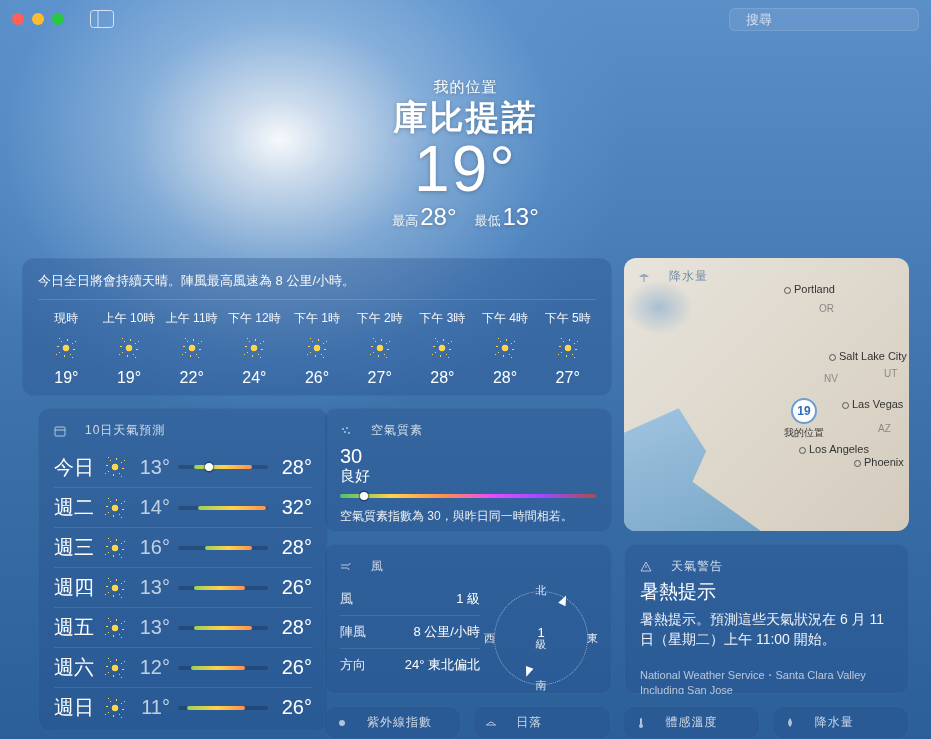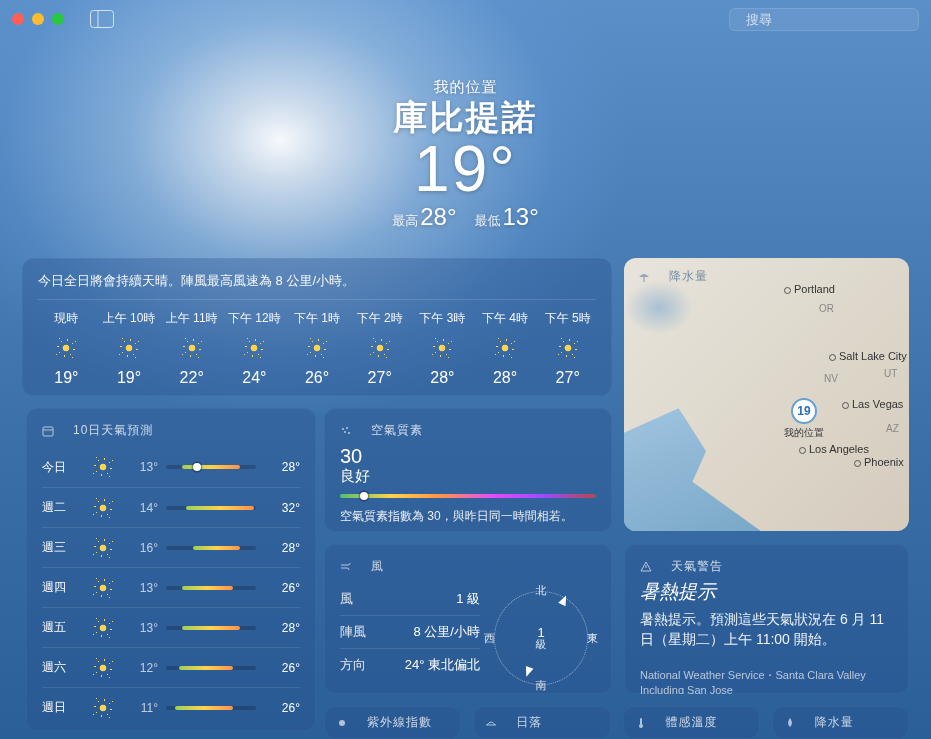--- a/index.html
+++ b/index.html
@@ -42,23 +42,23 @@
 .hcell .ico { width:22px; height:22px; }
 .hcell .v { font-size:16px; font-weight:500; }
 
 .sun-ico { position:relative; width:100%; height:100%; }
 .sun-ico::before { content:""; position:absolute; inset:5px; background:radial-gradient(circle,#ffd34a 40%,transparent 42%); }
 .sun-ico::after { content:""; position:absolute; inset:0; background:
   conic-gradient(from 0deg, transparent 0 10deg,#ffd34a 10deg 12deg,transparent 12deg 55deg,#ffd34a 55deg 57deg,transparent 57deg 100deg,#ffd34a 100deg 102deg,transparent 102deg 145deg,#ffd34a 145deg 147deg,transparent 147deg 190deg,#ffd34a 190deg 192deg,transparent 192deg 235deg,#ffd34a 235deg 237deg,transparent 237deg 280deg,#ffd34a 280deg 282deg,transparent 282deg 325deg,#ffd34a 325deg 327deg,transparent 327deg);
   -webkit-mask:radial-gradient(circle,transparent 45%,#000 46%); mask:radial-gradient(circle,transparent 45%,#000 46%);
 }
 
-.tenday { left:4px; top:150px; width:290px; height:323px; padding-bottom:0;}
+.tenday { left:16px; top:150px; width:290px; height:323px; padding-bottom:0;}
 .tenday-list { margin-top:8px; }
-.drow { display:flex; align-items:center; height:40px; border-top:1px solid rgba(255,255,255,0.1); gap:8px; font-size:12px; }
+.drow { display:flex; align-items:center; height:40px; border-top:1px solid rgba(255,255,255,0.1); gap:8px; font-size:20px; }
 .drow:first-child { border-top:none; }
 .drow .day { width:42px; }
 .drow .dico { width:22px; height:22px; }
 .drow .lo { width:36px; text-align:right; opacity:0.7; }
 .drow .bar { flex:1; height:4px; background:rgba(0,0,0,0.2); border-radius:3px; position:relative; }
 .drow .bar .fill { position:absolute; top:0; bottom:0; border-radius:3px; background:linear-gradient(90deg,#9bd05a,#ffd34a,#ff914a); }
 .drow .bar .dot { position:absolute; top:-2px; width:8px; height:8px; background:#fff; border-radius:50%; box-shadow:0 0 0 1.5px rgba(0,0,0,0.3);}
 .drow .hi { width:36px; text-align:right; }
 
 .aq { left:302px; top:150px; width:288px; height:124px; }
@@ -92,21 +92,21 @@
 .precip-map .ocean { position:absolute; left:0; bottom:0; width:48%; height:45%; background:linear-gradient(160deg,#9fc4e0,#7ba8c8); clip-path:polygon(0 20%,40% 0,60% 35%,50% 60%,100% 100%,0 100%);}
 .precip-map .cloud { position:absolute; top:22px; left:0; width:70px; height:55px; background:radial-gradient(ellipse,#8ab0d0aa,transparent 70%);}
 .precip-map .city { position:absolute; font-size:11px; color:#333; white-space:nowrap; }
 .precip-map .city::before { content:""; display:inline-block; width:5px;height:5px;border:1px solid #555;border-radius:50%; margin-right:3px; vertical-align:middle;}
 .precip-map .state { position:absolute; font-size:10px; color:#888; }
 .precip-map .myloc { position:absolute; left:160px; top:140px; text-align:center; }
 .precip-map .myloc .pin { width:26px; height:26px; background:#fff; border-radius:50%; color:#2a6fb8; font-size:12px; font-weight:600; display:flex; align-items:center; justify-content:center; border:2px solid #6a9fd0; margin:0 auto 2px;}
 .precip-map .myloc .lbl { font-size:10px; color:#333; }
 
 .alert { left:602px; top:286px; width:285px; height:150px; }
-.alert .atitle { font-size:19px; margin-top:4px; font-weight:500;font-style:italic;}
+.alert .atitle { font-size:19px; margin-top:4px; font-weight:500;}
 .alert .adesc { font-size:14px; opacity:0.92; margin-top:4px; line-height:1.45; }
 .alert .asrc { font-size:11px; opacity:0.65; margin-top:18px; line-height:1.4;}
 
 .minirow { position:absolute; left:302px; top:448px; right:0; display:flex; gap:12px; }
 .minirow .card { position:relative; flex:1; height:33px; padding:8px 12px; }
 </style>
 </head>
 <body>
 
 <div class="titlebar">
@@ -372,21 +372,21 @@
         <div class="city" style="left: 160px; top: 25px;">Portland</div>
         <div class="city" style="left: 205px; top: 92px;">Salt Lake City</div>
         <div class="city" style="left: 218px; top: 140px;">Las Vegas</div>
         <div class="city" style="left: 175px; top: 185px;">Los Angeles</div>
         <div class="city" style="left: 230px; top: 198px;">Phoenix</div>
       </div>
     <div id="map-states">
         <div class="state" style="left: 195px; top: 45px;">OR</div>
         <div class="state" style="left: 200px; top: 115px;">NV</div>
         <div class="state" style="left: 260px; top: 110px;">UT</div>
-        <div class="state" style="left: 262px; top: 165px;">AZ</div>
+        <div class="state" style="left: 254px; top: 165px;">AZ</div>
       </div>
     <div class="myloc">
       <div class="pin">19</div>
       <div class="lbl">我的位置</div>
     </div>
   </div>
 
   <div class="card alert">
     <div class="card-title">
       <svg class="ic" viewBox="0 0 12 12">

